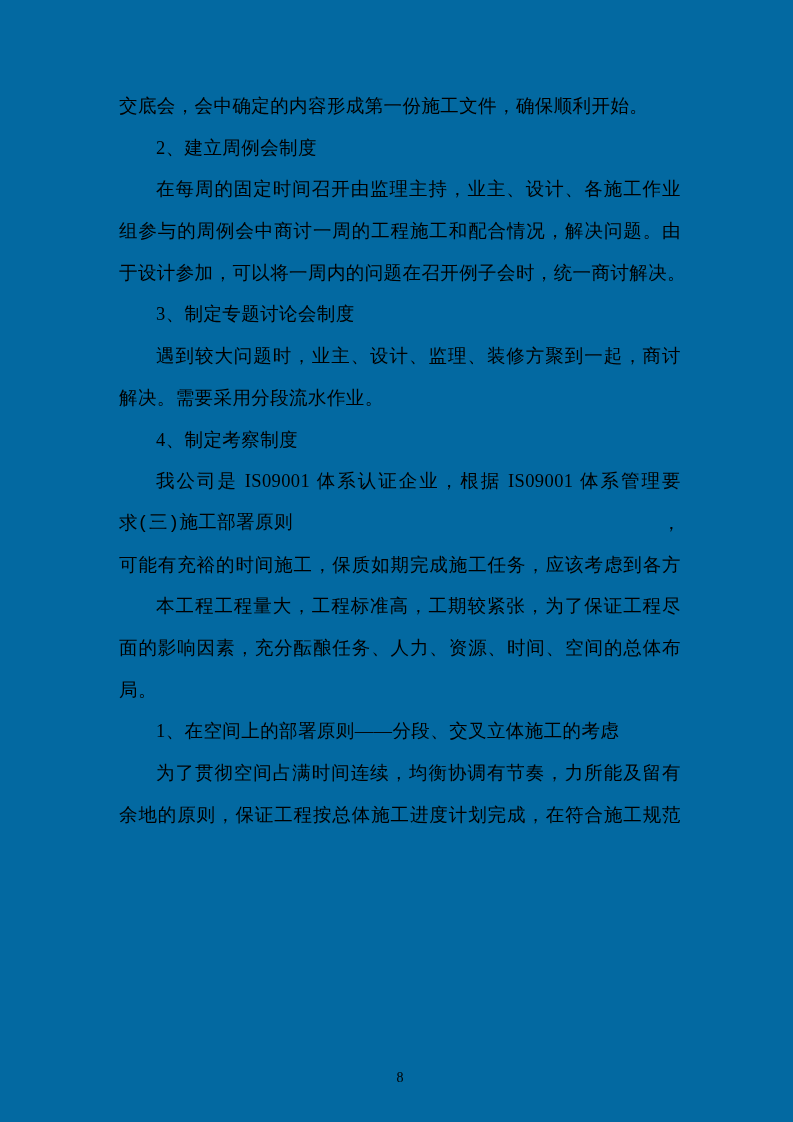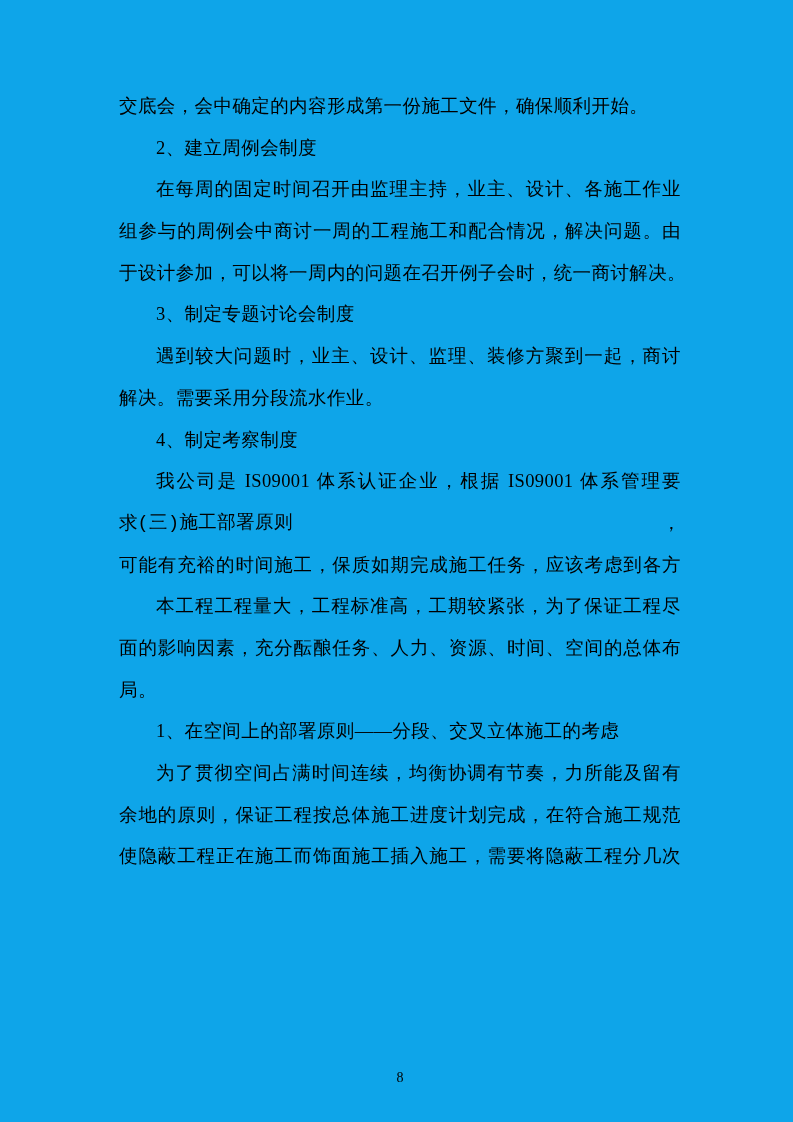--- a/index.html
+++ b/index.html
@@ -4,21 +4,21 @@
 <style>
   html, body {
     margin: 0;
     padding: 0;
     background: #ffffff;
   }
   .page {
     position: relative;
     width: 793px;
     height: 1122px;
-    background: #0ea5e9;
+    background: #0369a1;
     color: #000000;
     font-family: "Liberation Serif", "DejaVu Serif", serif;
     overflow: hidden;
   }
   .content {
     position: absolute;
     top: 86px;
     left: 119px;
     width: 562px;
   }
@@ -69,19 +69,18 @@
     <div class="ln ind">4、制定考察制度</div>
     <div class="ln ind fill">我公司是 IS09001 体系认证企业，根据 IS09001 体系管理要求，</div>
     <div class="ln ind-sm">(三)施工部署原则</div>
     <div class="ln fill">可能有充裕的时间施工，保质如期完成施工任务，应该考虑到各方</div>
     <div class="ln ind fill">本工程工程量大，工程标准高，工期较紧张，为了保证工程尽</div>
     <div class="ln fill">面的影响因素，充分酝酿任务、人力、资源、时间、空间的总体布</div>
     <div class="ln">局。</div>
     <div class="ln ind">1、在空间上的部署原则——分段、交叉立体施工的考虑</div>
     <div class="ln ind fill">为了贯彻空间占满时间连续，均衡协调有节奏，力所能及留有</div>
     <div class="ln fill">余地的原则，保证工程按总体施工进度计划完成，在符合施工规范</div>
-    <div class="ln fill">使隐蔽工程正在施工而饰面施工插入施工，需要将隐蔽工程分几次</div>
   </div>
 
   <div class="footer">
     <span>8</span>
   </div>
 </div>
 
 </body></html>

